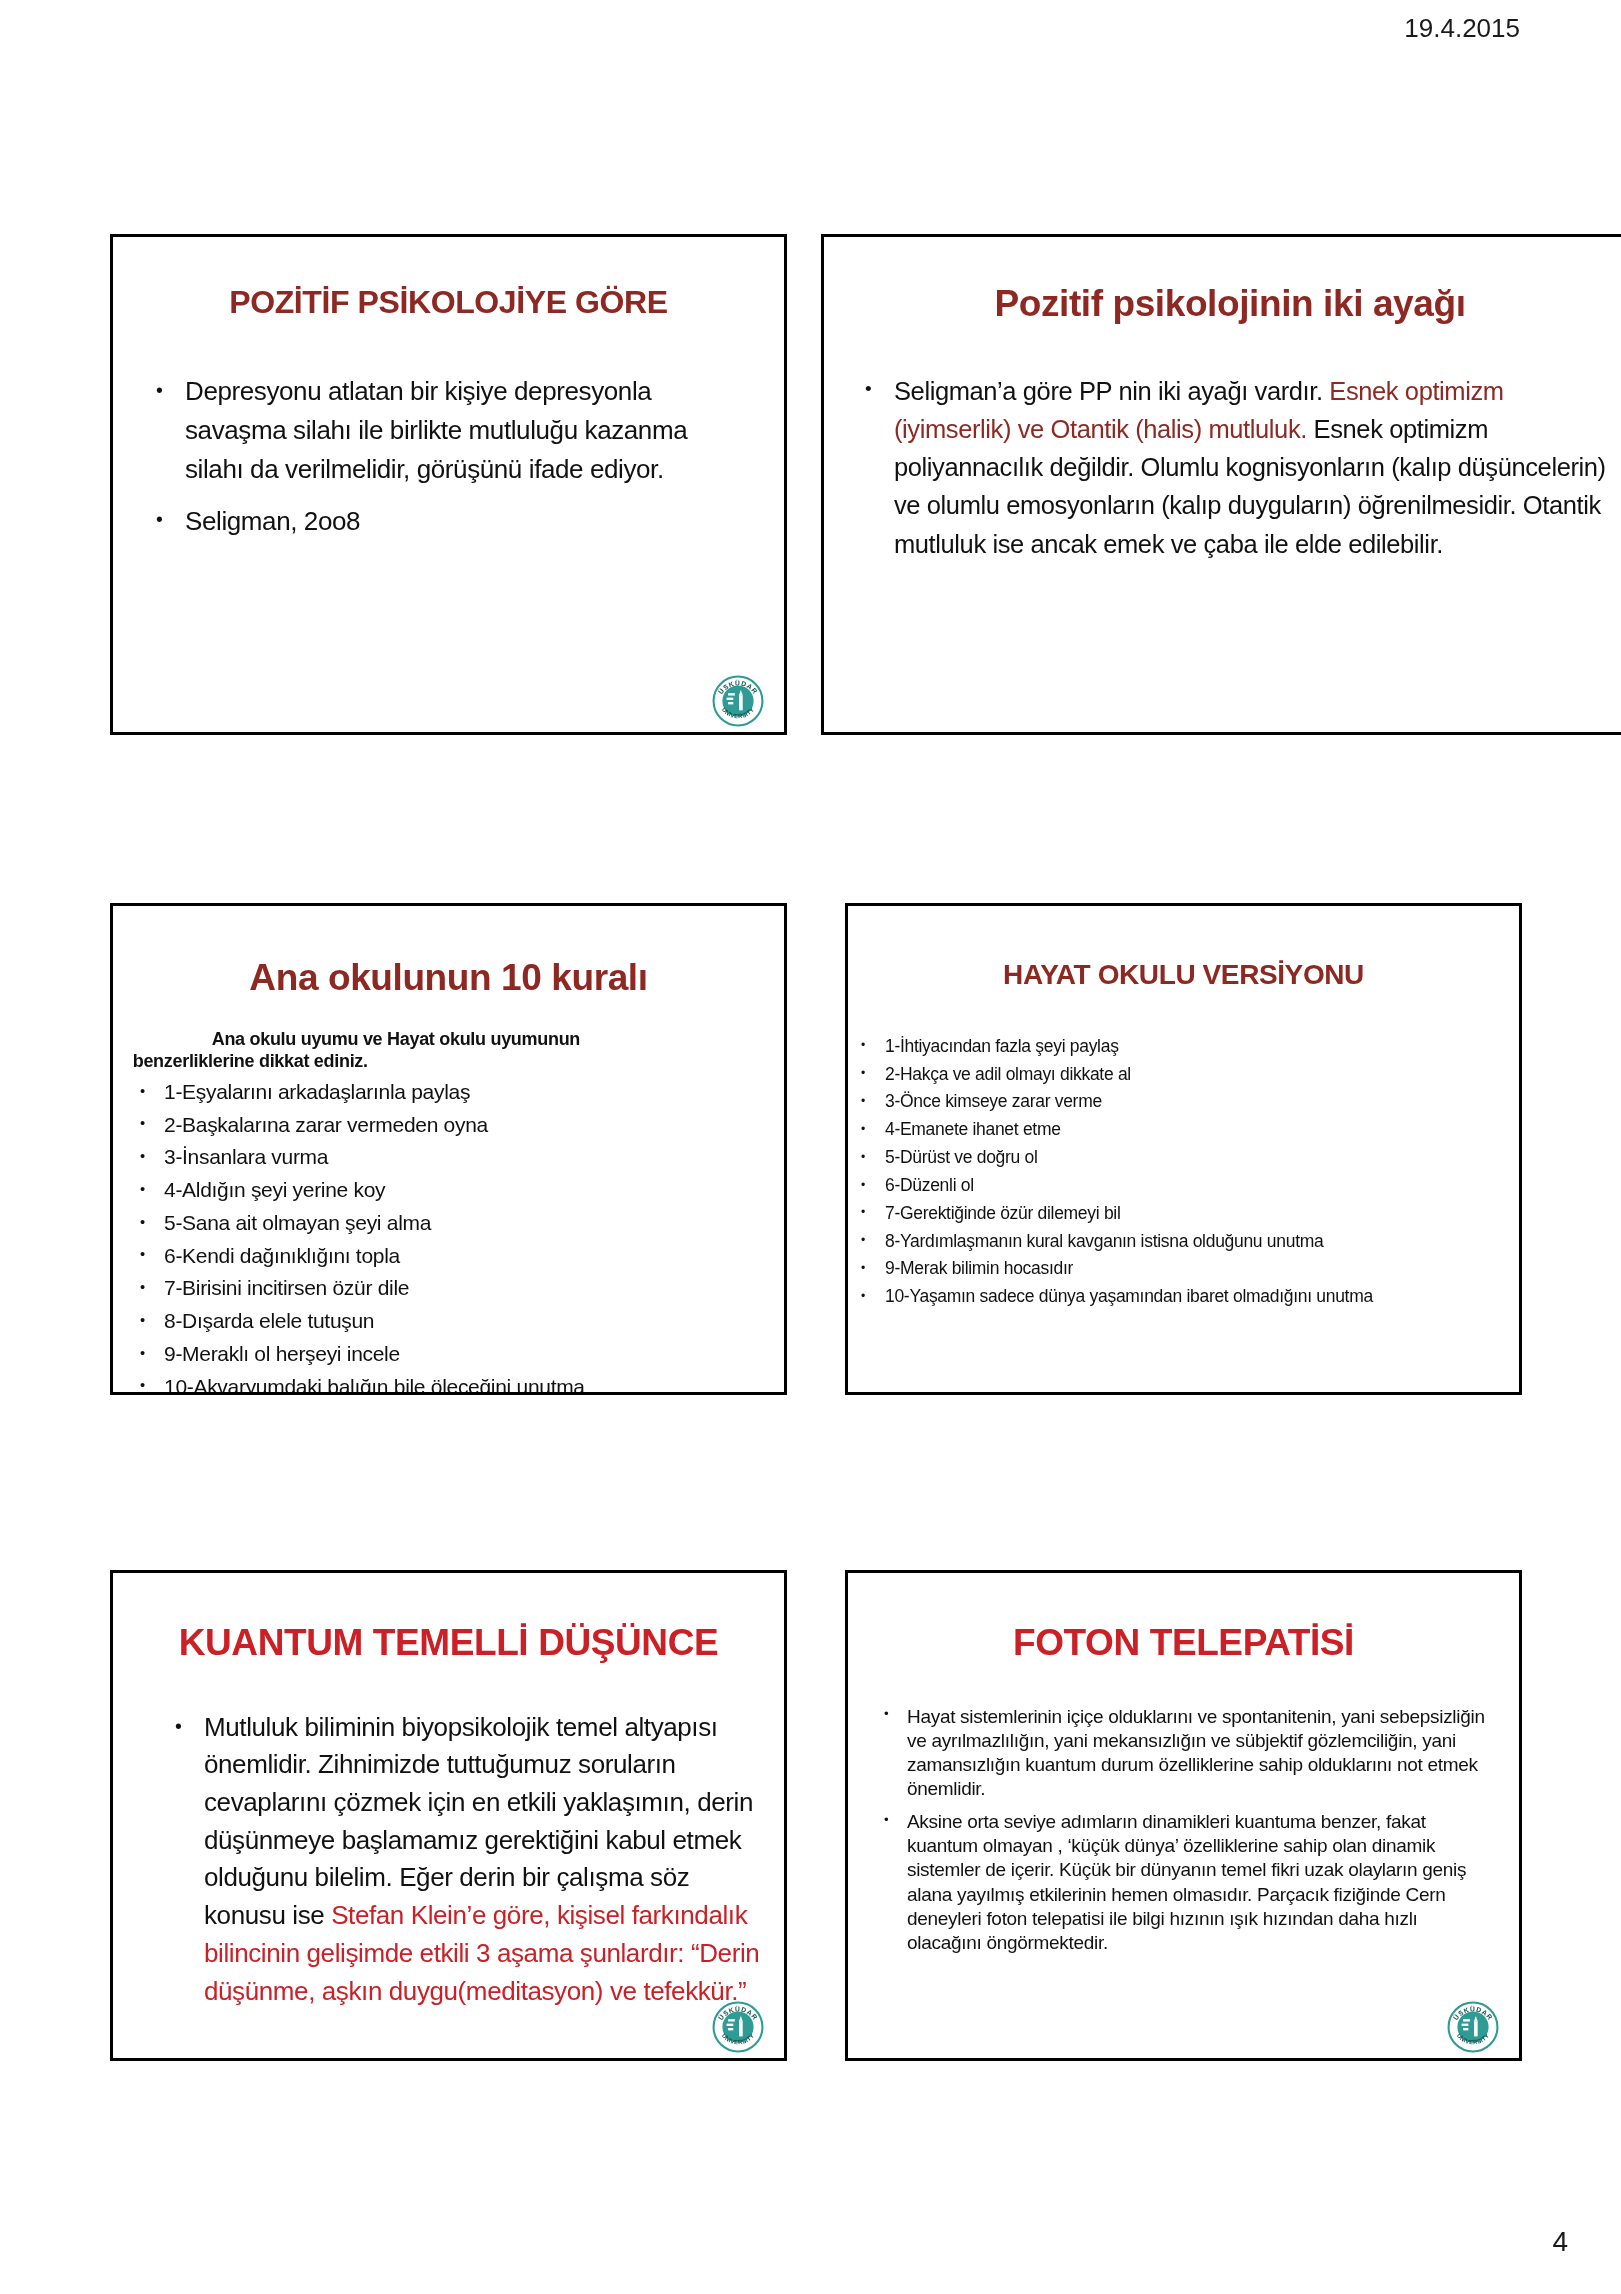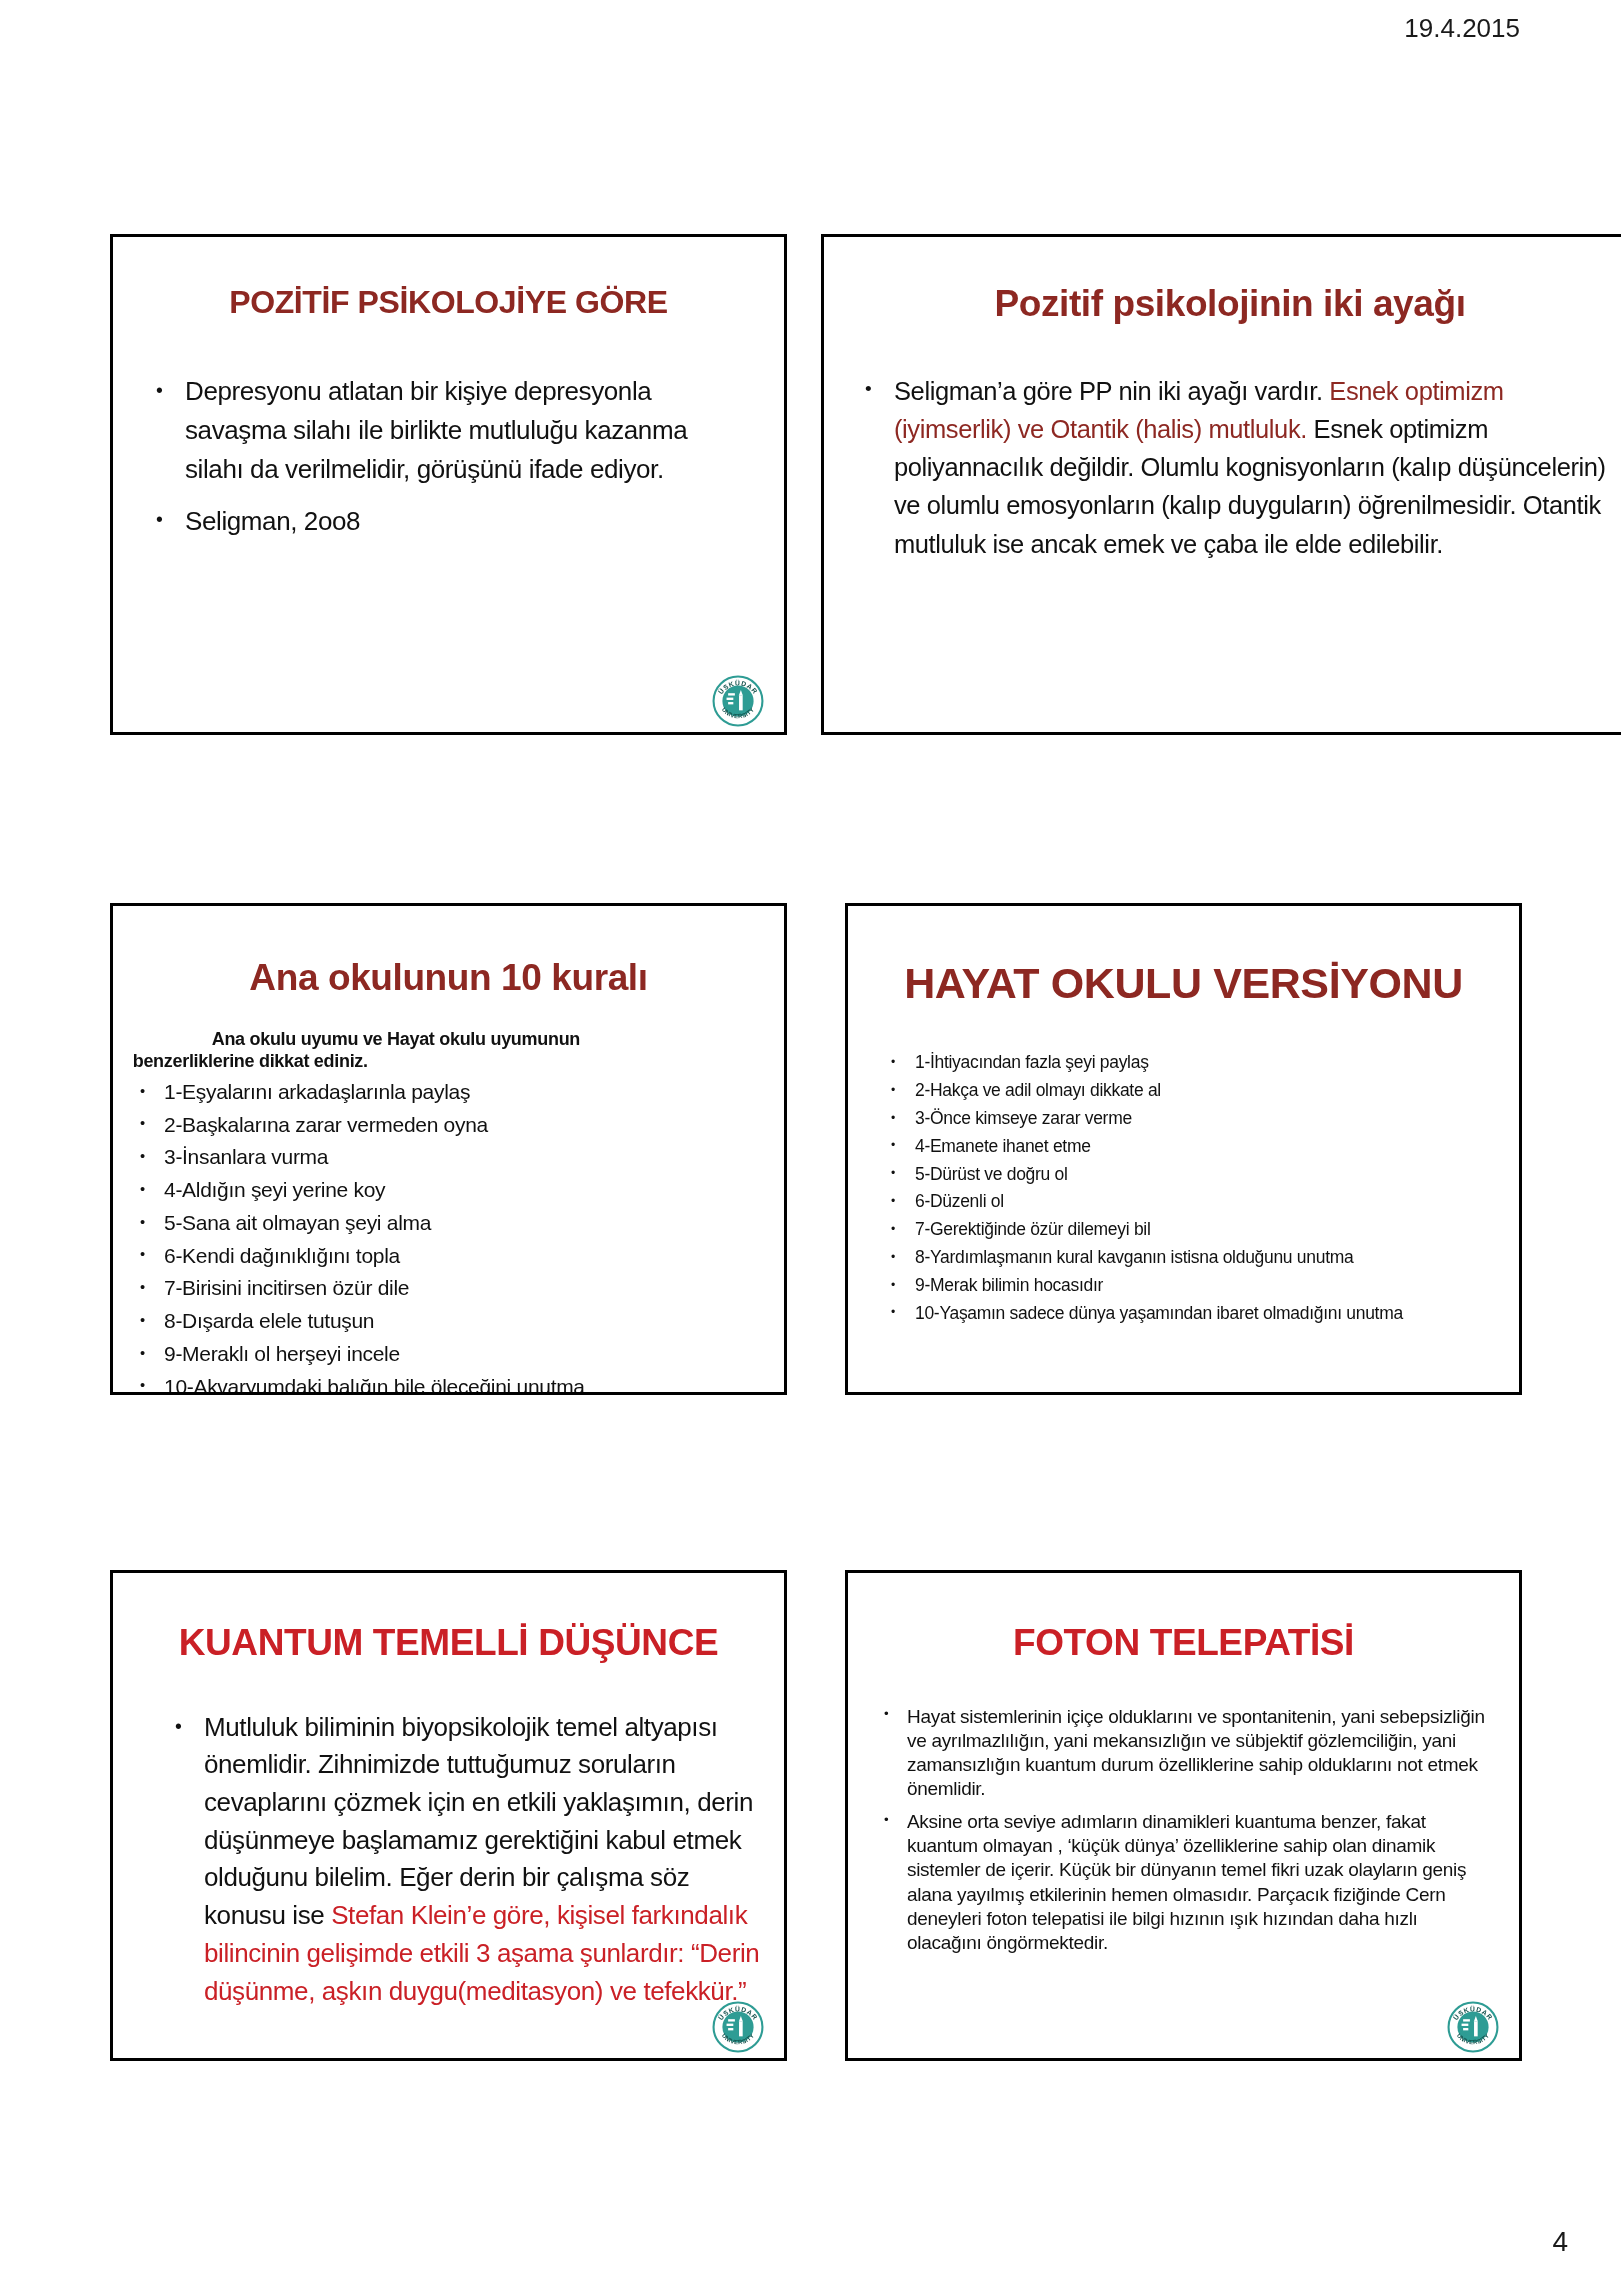--- a/index.html
+++ b/index.html
@@ -60,22 +60,22 @@
   #s3 .slide-title{font-size:37px;margin:52px 18px 0;}
   #s3 .intro{
     font-weight:bold;font-size:18px;line-height:1.25;
     margin:29px 202px 7.2px 19.7px;text-indent:79px;letter-spacing:-0.3px;
   }
   #s3 ul.bullets{padding:0 18px 0 27px;font-size:21px;line-height:1.18;letter-spacing:-0.3px;}
   #s3 ul.bullets li{padding-left:24px;margin-bottom:8px;}
   #s3 ul.bullets li::before{font-size:0.7em;top:2.7px;}
 
   
-  #s4 .slide-title{font-size:43px;margin:54px 18px 0;}
-  #s4 ul.bullets{margin-top:45px;padding:0 54px 0 43px;font-size:17.5px;line-height:1.18;letter-spacing:-0.3px;}
+  #s4 .slide-title{font-size:28px;margin:54px 18px 0;}
+  #s4 ul.bullets{margin-top:45px;padding:0 54px 0 13px;font-size:17.5px;line-height:1.18;letter-spacing:-0.3px;}
   #s4 ul.bullets li{padding-left:24px;margin-bottom:7.2px;}
   #s4 ul.bullets li::before{font-size:0.7em;top:2.7px;}
 
   
   #s5 .slide-title{font-size:37px;margin:50px 9px 0;}
   #s5 ul.bullets{margin-top:45px;padding:0 23px 0 62px;font-size:26px;line-height:1.45;letter-spacing:-0.4px;}
   #s5 ul.bullets li{padding-left:29px;}
   #s5 ul.bullets li::before{font-size:0.75em;top:3.6px;}
 
   

